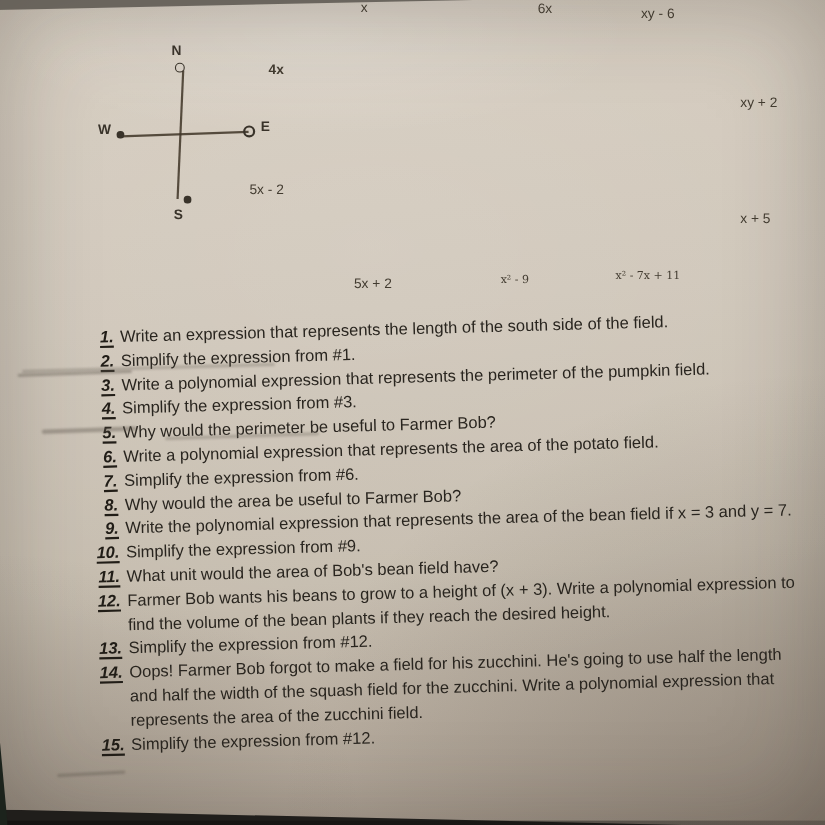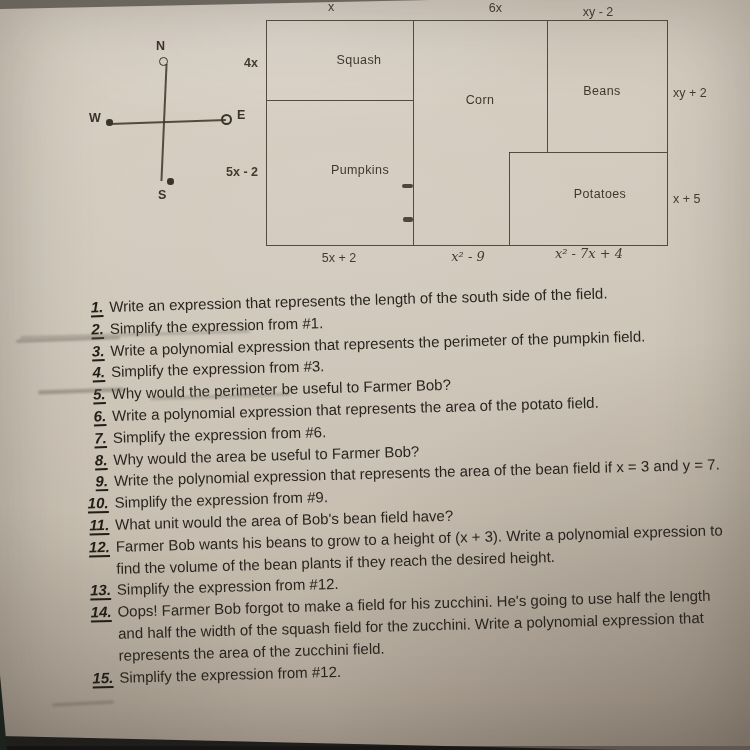--- a/index.html
+++ b/index.html
@@ -41,25 +41,25 @@
   #r-squash{left:42px;top:32px;width:100px;text-align:center;}
   #r-pumpkins{left:38px;top:142px;width:110px;text-align:center;}
   #r-corn{left:168px;top:72px;width:90px;text-align:center;}
   #r-beans{left:290px;top:63px;width:90px;text-align:center;}
   #r-potatoes{left:278px;top:166px;width:110px;text-align:center;}
   .dim{position:absolute;font-size:12.5px;color:#423b30;white-space:nowrap;}
   #d-top-squash{left:300px;top:0px;width:62px;text-align:center;}
   #d-top-corn{left:440px;top:1px;width:62px;text-align:right;}
   #d-top-beans{left:556px;top:5px;width:84px;text-align:center;}
   #d-left-squash{left:214px;top:56px;width:44px;text-align:right;font-weight:bold;}
-  #d-left-pumpkins{left:198px;top:165px;width:60px;text-align:right;font-weight:bold;}
+  #d-left-pumpkins{left:198px;top:165px;width:60px;text-align:right;}
   #d-right-beans{left:673px;top:86px;}
   #d-right-potatoes{left:673px;top:192px;}
   #d-bot-pumpkins{left:298px;top:251px;width:82px;text-align:center;}
-  .math{font-family:"DejaVu Serif",serif;font-style:italic;font-size:13px;}
+  .math{font-family:"DejaVu Serif",serif;font-size:10px;}
   #d-bot-corn{left:426px;top:249px;width:84px;text-align:center;}
   #d-bot-potatoes{left:524px;top:246px;width:130px;text-align:center;}
 
   
   #compass{position:absolute;left:90px;top:38px;width:160px;height:168px;color:#39332a;}
   #c-line-v{left:73px;top:26px;width:1.6px;height:117px;transform:rotate(2.5deg);}
   #c-line-h{left:20px;top:83px;width:116px;height:1.6px;transform:rotate(-2deg);}
   .dot{position:absolute;width:6.5px;height:6.5px;border-radius:50%;background:#39332a;}
   .ring{position:absolute;width:7px;height:7px;border-radius:50%;border:1.8px solid #39332a;background:transparent;}
   #c-n-ring{left:69px;top:19px;}
@@ -108,45 +108,31 @@
       <div class="ring" id="c-n-ring"></div>
       <div class="dot" id="c-s-dot"></div>
       <div class="dot" id="c-w-dot"></div>
       <div class="ring" id="c-e-ring"></div>
       <span class="cl" id="c-n">N</span>
       <span class="cl" id="c-s">S</span>
       <span class="cl" id="c-w">W</span>
       <span class="cl" id="c-e">E</span>
     </div>
 
-    <div id="field">
-      <div class="ink" id="div-a"></div>
-      <div class="ink" id="div-squash-pumpkin"></div>
-      <div class="ink" id="div-b"></div>
-      <div class="ink" id="div-potato-top"></div>
-      <div class="ink" id="div-potato-left"></div>
-      <div class="mark" id="mark1"></div>
-      <div class="mark" id="mark2"></div>
-      <span class="region" id="r-squash">Squash</span>
-      <span class="region" id="r-pumpkins">Pumpkins</span>
-      <span class="region" id="r-corn">Corn</span>
-      <span class="region" id="r-beans">Beans</span>
-      <span class="region" id="r-potatoes">Potatoes</span>
-    </div>
 
     <span class="dim" id="d-top-squash">x</span>
     <span class="dim" id="d-top-corn">6x</span>
-    <span class="dim" id="d-top-beans">xy - 2</span>
+    <span class="dim" id="d-top-beans">xy - 6</span>
     <span class="dim" id="d-left-squash">4x</span>
     <span class="dim" id="d-left-pumpkins">5x - 2</span>
     <span class="dim" id="d-right-beans">xy + 2</span>
     <span class="dim" id="d-right-potatoes">x + 5</span>
     <span class="dim" id="d-bot-pumpkins">5x + 2</span>
     <span class="dim math" id="d-bot-corn">x² - 9</span>
-    <span class="dim math" id="d-bot-potatoes">x² - 7x + 4</span>
+    <span class="dim math" id="d-bot-potatoes">x² - 7x + 11</span>
   </div>
 
   <div id="questions">
     <div class="q">
         <span class="qnum">1.</span>
         <span class="qtext">Write an expression that represents the length of the south side of the field.</span>
       </div>
     <div class="q">
         <span class="qnum">2.</span>
         <span class="qtext">Simplify the expression from #1.</span>

